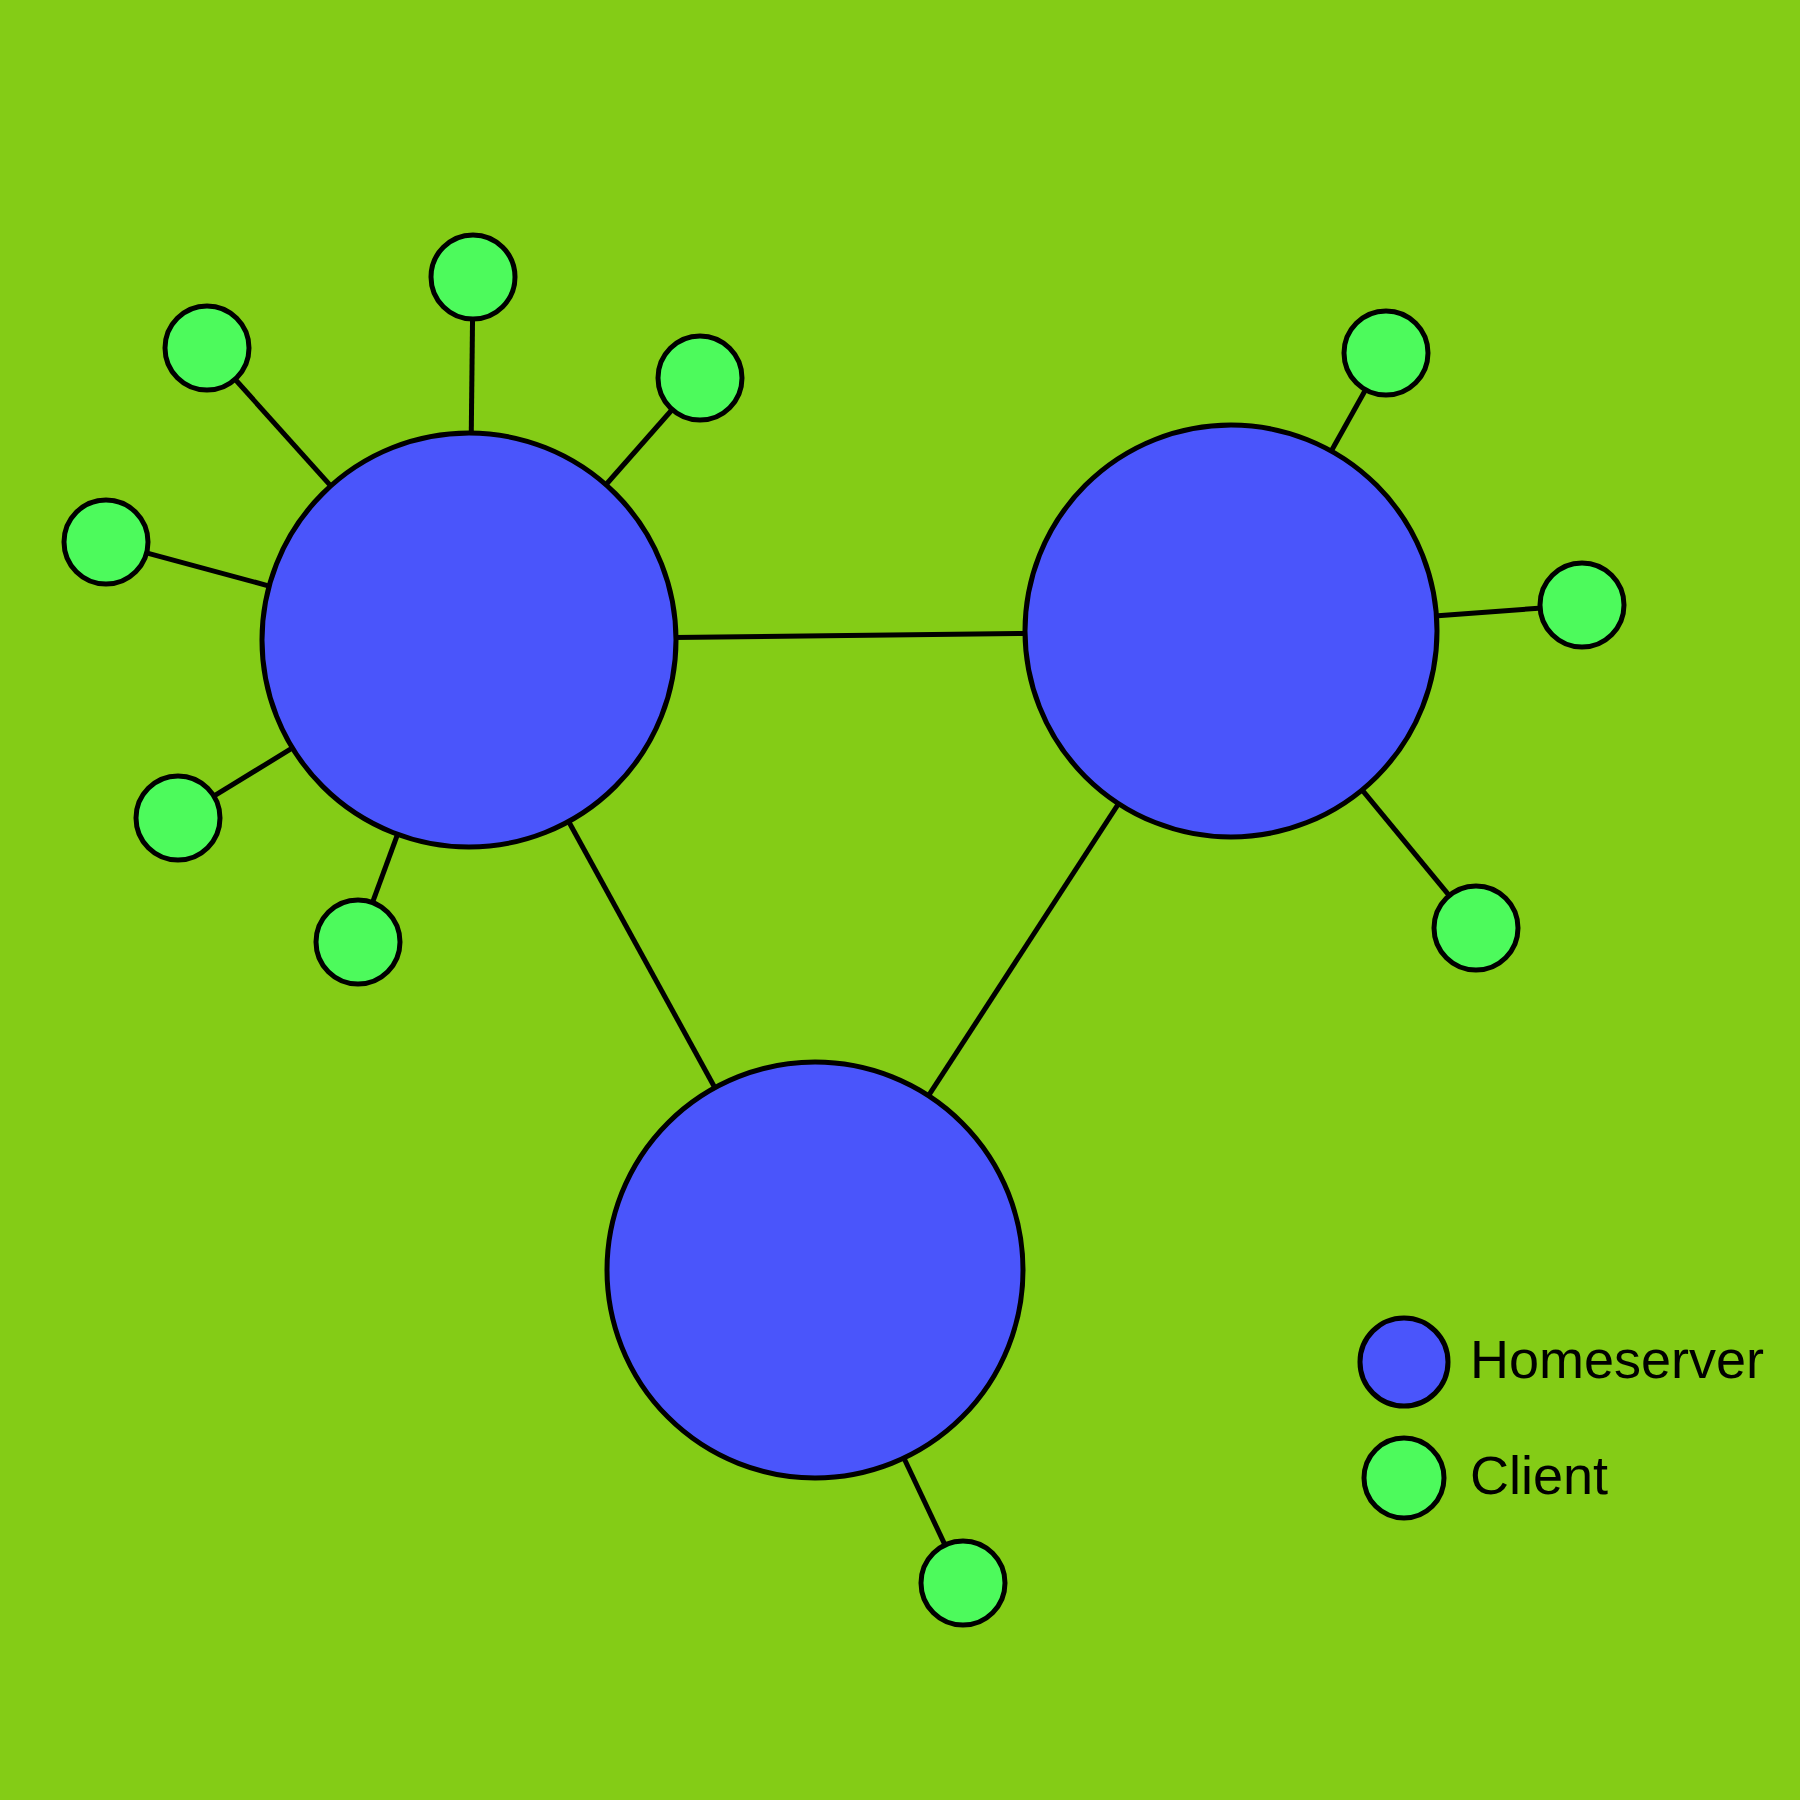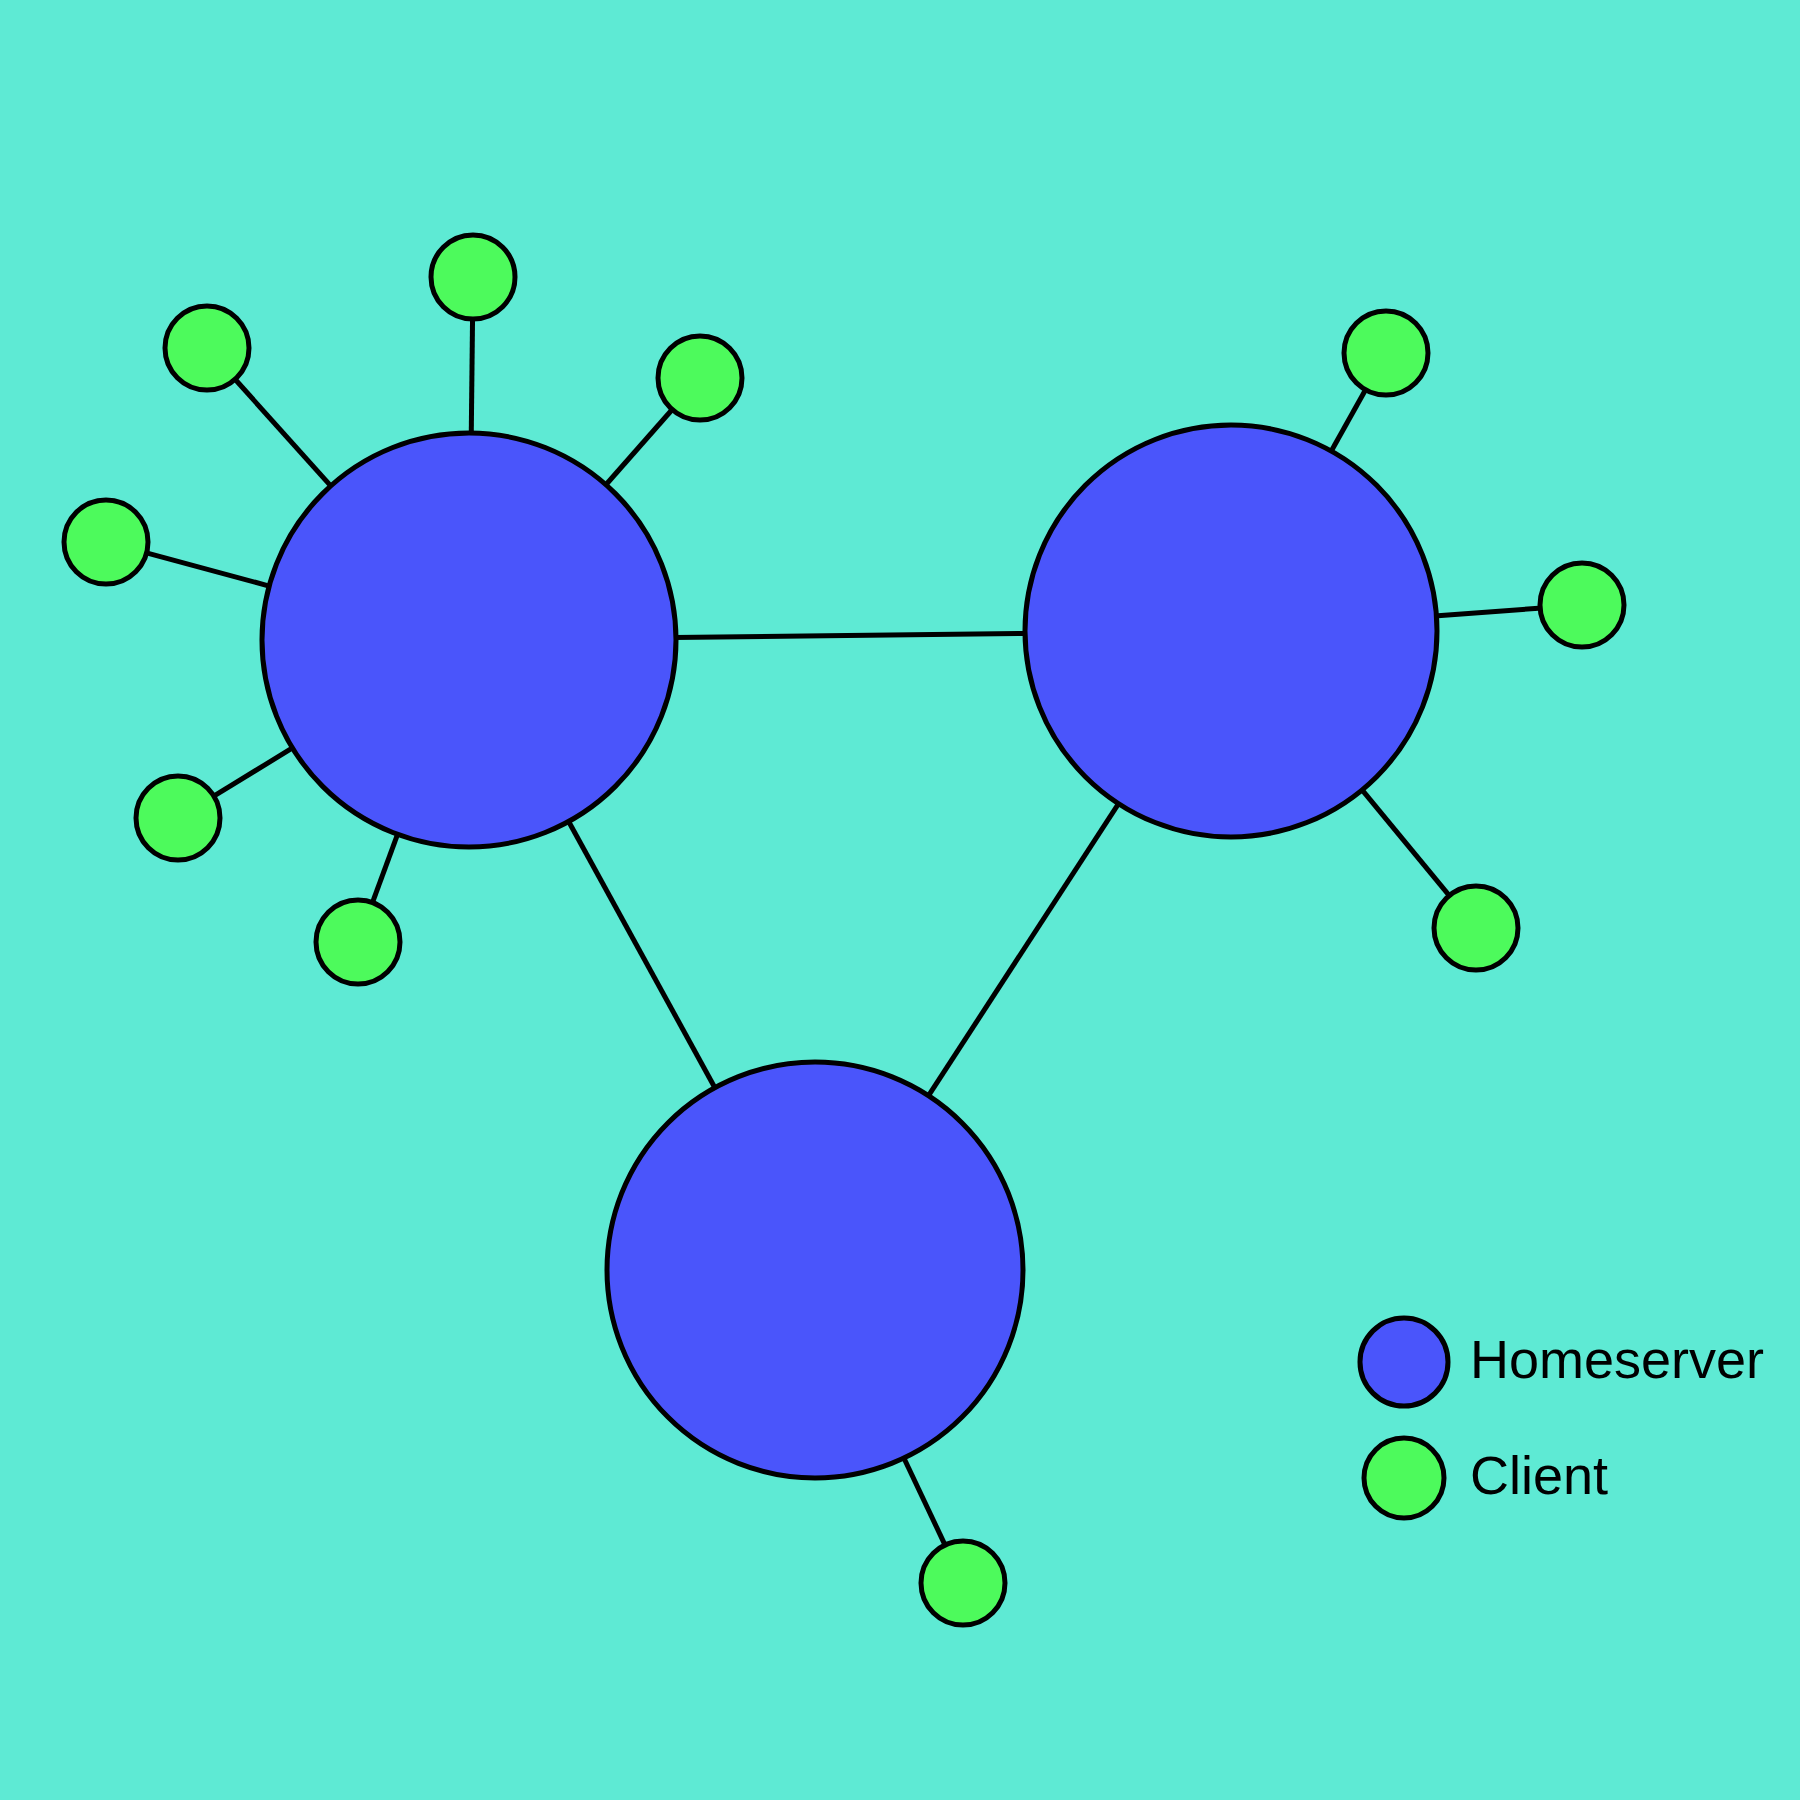--- a/index.html
+++ b/index.html
@@ -10,21 +10,21 @@
   body {
     width: 1800px;
     height: 1800px;
     font-family: "Liberation Sans", sans-serif;
     overflow: hidden;
   }
   #graph-root {
     position: relative;
     width: 1800px;
     height: 1800px;
-    background: #5eead4;
+    background: #84cc16;
   }
   svg#network-svg {
     position: absolute;
     top: 0;
     left: 0;
     width: 1800px;
     height: 1800px;
     display: block;
   }
   .edge-line {

